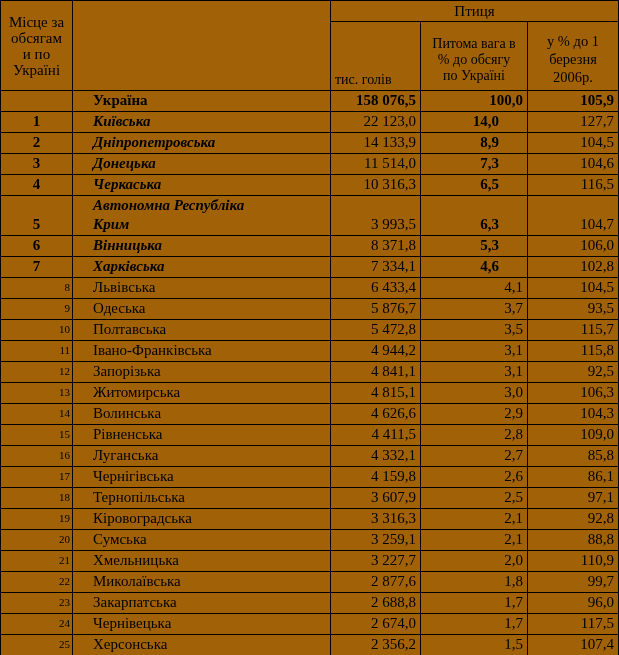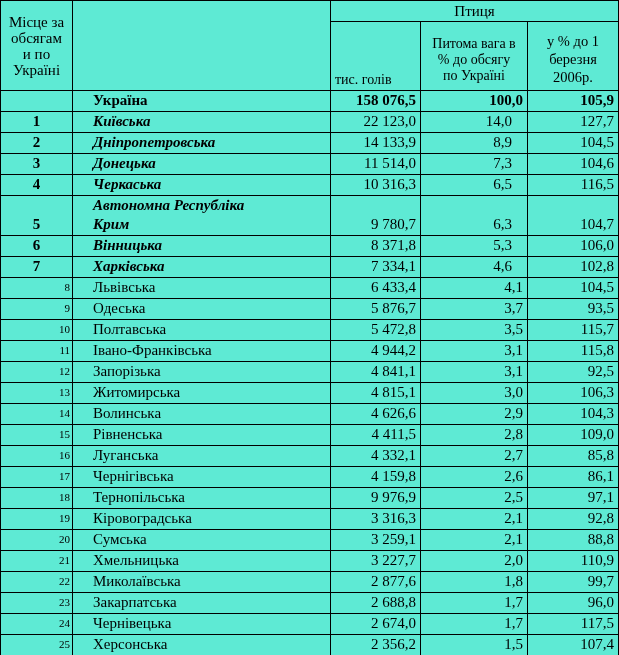--- a/index.html
+++ b/index.html
@@ -12,21 +12,21 @@
     height: 655px;
     background: #ffffff;
     overflow: hidden;
   }
   table.stat-table {
     border-collapse: collapse;
     table-layout: fixed;
     width: 618px;
     font-family: "Liberation Serif", "DejaVu Serif", serif;
     color: #000000;
-    background: #5eead4;
+    background: #a16207;
   }
   table.stat-table th,
   table.stat-table td {
     border: 1px solid #000000;
     overflow: hidden;
     box-sizing: border-box;
   }
   
   th {
     font-weight: normal;
@@ -49,21 +49,21 @@
     line-height: 19px;
     vertical-align: bottom;
     padding: 0 3px 1px 3px;
   }
   td.rank   { text-align: center; }
   td.region { text-align: left; white-space: pre-line; padding-left: 20px; }
   td.num    { text-align: right; padding-right: 4px; }
   tr.total td            { font-weight: bold; }
   tr.top td.rank         { font-weight: bold; }
   tr.top td.region       { font-weight: bold; font-style: italic; }
-  tr.top td.share        { font-weight: normal; padding-right: 15px; }
+  tr.top td.share        { font-weight: bold; padding-right: 28px; }
   tr.normal td.rank      { text-align: right; font-size: 11px; padding-right: 2px; }
 </style>
 </head>
 <body>
 
 <div class="sheet">
   <table class="stat-table">
     <colgroup>
       <col style="width:72px">
       <col style="width:258px">
@@ -123,21 +123,21 @@
           <td class="rank">4</td>
           <td class="region">Черкаська</td>
           <td class="num">10 316,3</td>
           <td class="num share">6,5</td>
           <td class="num">116,5</td>
         </tr>
         <tr class="top">
           <td class="rank">5</td>
           <td class="region">Автономна Республіка
 Крим</td>
-          <td class="num">9 780,7</td>
+          <td class="num">3 993,5</td>
           <td class="num share">6,3</td>
           <td class="num">104,7</td>
         </tr>
         <tr class="top">
           <td class="rank">6</td>
           <td class="region">Вінницька</td>
           <td class="num">8 371,8</td>
           <td class="num share">5,3</td>
           <td class="num">106,0</td>
         </tr>
@@ -214,21 +214,21 @@
         <tr class="normal">
           <td class="rank">17</td>
           <td class="region">Чернігівська</td>
           <td class="num">4 159,8</td>
           <td class="num share">2,6</td>
           <td class="num">86,1</td>
         </tr>
         <tr class="normal">
           <td class="rank">18</td>
           <td class="region">Тернопільська</td>
-          <td class="num">9 976,9</td>
+          <td class="num">3 607,9</td>
           <td class="num share">2,5</td>
           <td class="num">97,1</td>
         </tr>
         <tr class="normal">
           <td class="rank">19</td>
           <td class="region">Кіровоградська</td>
           <td class="num">3 316,3</td>
           <td class="num share">2,1</td>
           <td class="num">92,8</td>
         </tr>

